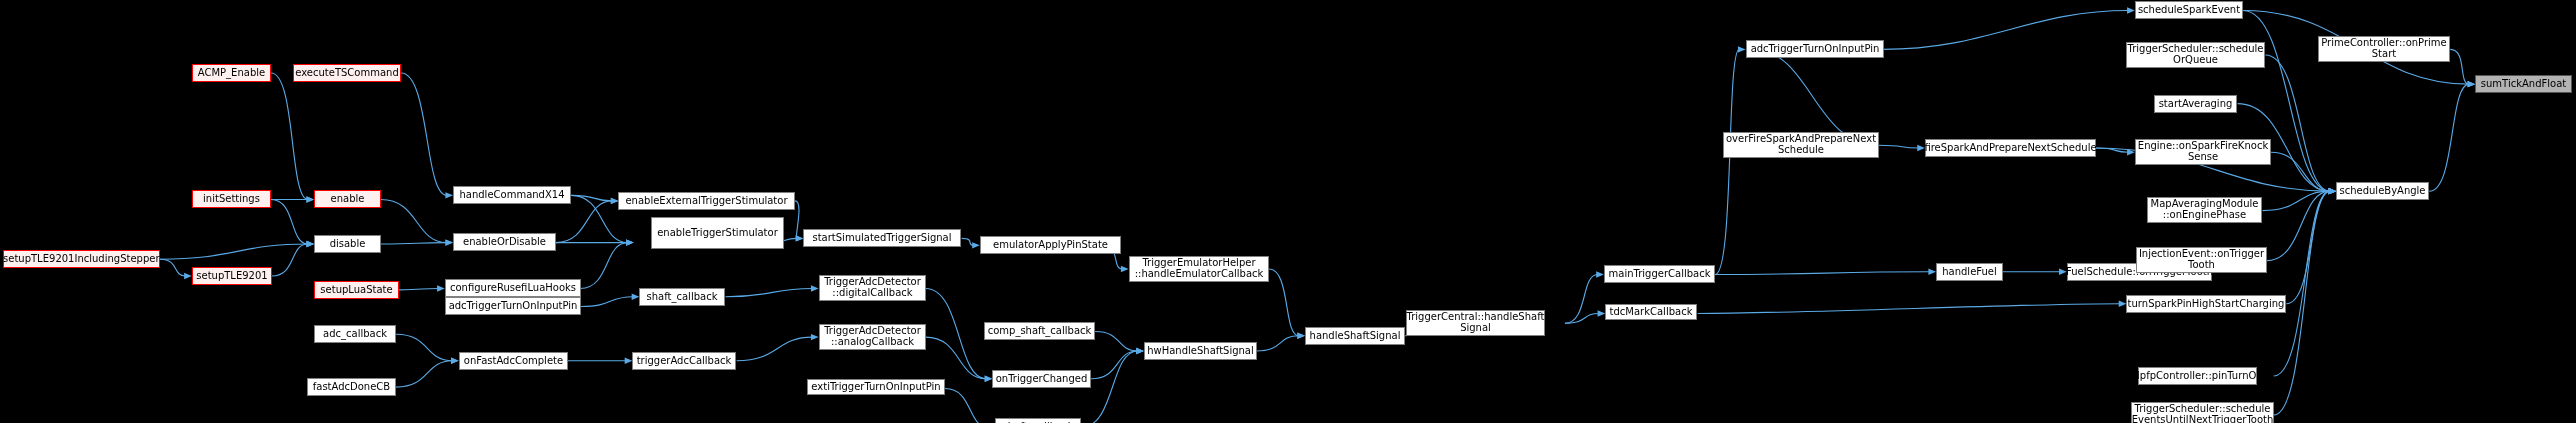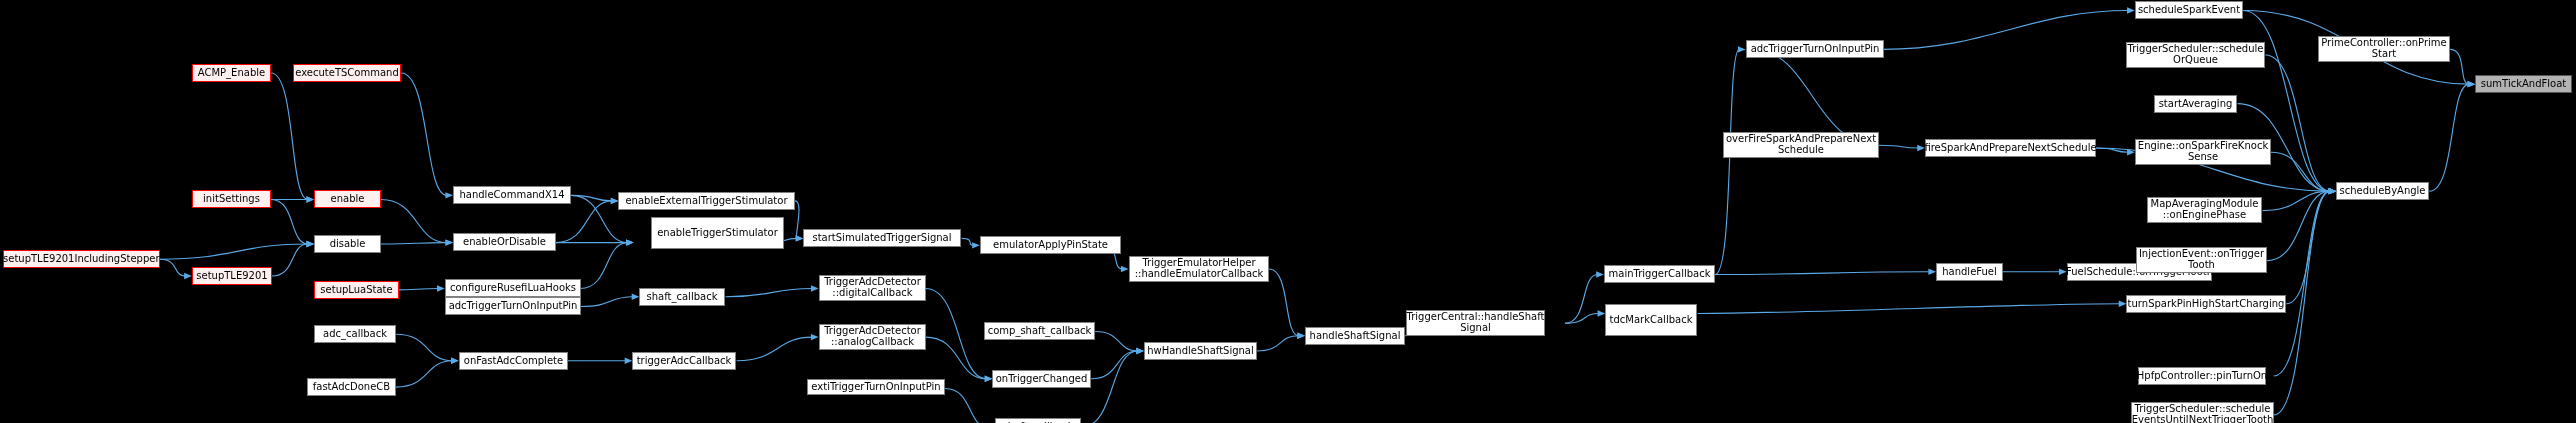--- a/index.html
+++ b/index.html
@@ -171,39 +171,39 @@
       <div class="node" style="left: 984px; top: 322px; width: 111px; height: 18px;"><span>comp_shaft_callback</span></div>
       <div class="node" style="left: 992px; top: 370px; width: 99px; height: 18px;"><span>onTriggerChanged</span></div>
       <div class="node" style="left: 995px; top: 418px; width: 86px; height: 18px;"><span>shaft_callback</span></div>
       <div class="node" style="left: 1129px; top: 256px; width: 140px; height: 26.4px;"><span>TriggerEmulatorHelper
 ::handleEmulatorCallback</span></div>
       <div class="node" style="left: 1144px; top: 342px; width: 113px; height: 18px;"><span>hwHandleShaftSignal</span></div>
       <div class="node" style="left: 1305px; top: 327px; width: 100px; height: 18px;"><span>handleShaftSignal</span></div>
       <div class="node" style="left: 1406px; top: 310px; width: 139px; height: 26.4px;"><span>TriggerCentral::handleShaft
 Signal</span></div>
       <div class="node" style="left: 1604px; top: 265px; width: 111px; height: 18px;"><span>mainTriggerCallback</span></div>
-      <div class="node" style="left: 1605px; top: 304px; width: 92px; height: 32px;"><span>tdcMarkCallback</span></div>
+      <div class="node" style="left: 1605px; top: 304px; width: 92px; height: 16px;"><span>tdcMarkCallback</span></div>
       <div class="node" style="left: 1746px; top: 40px; width: 138px; height: 18px;"><span>adcTriggerTurnOnInputPin</span></div>
       <div class="node" style="left: 1723px; top: 132px; width: 156px; height: 26.4px;"><span>overFireSparkAndPrepareNext
 Schedule</span></div>
       <div class="node" style="left: 1925px; top: 139px; width: 171px; height: 18px;"><span>fireSparkAndPrepareNextSchedule</span></div>
       <div class="node" style="left: 1936px; top: 263px; width: 67px; height: 18px;"><span>handleFuel</span></div>
       <div class="node" style="left: 2067px; top: 263px; width: 145px; height: 18px;"><span>FuelSchedule::onTriggerTooth</span></div>
       <div class="node" style="left: 2135px; top: 1.4px; width: 108px; height: 18px;"><span>scheduleSparkEvent</span></div>
       <div class="node" style="left: 2126px; top: 42px; width: 139px; height: 26.4px;"><span>TriggerScheduler::schedule
 OrQueue</span></div>
       <div class="node" style="left: 2154px; top: 95px; width: 83px; height: 18px;"><span>startAveraging</span></div>
       <div class="node" style="left: 2135px; top: 139px; width: 136px; height: 26.4px;"><span>Engine::onSparkFireKnock
 Sense</span></div>
       <div class="node" style="left: 2147px; top: 197px; width: 115px; height: 26.4px;"><span>MapAveragingModule
 ::onEnginePhase</span></div>
       <div class="node" style="left: 2136px; top: 247px; width: 131px; height: 26.4px;"><span>InjectionEvent::onTrigger
 Tooth</span></div>
       <div class="node" style="left: 2126px; top: 295px; width: 160px; height: 18px;"><span>turnSparkPinHighStartCharging</span></div>
-      <div class="node" style="left: 2138px; top: 367px; width: 128px; height: 18px;"><span>HpfpController::pinTurnOn</span></div>
+      <div class="node" style="left: 2138px; top: 367px; width: 119px; height: 18px;"><span>HpfpController::pinTurnOn</span></div>
       <div class="node" style="left: 2131px; top: 402px; width: 143px; height: 26.4px;"><span>TriggerScheduler::schedule
 EventsUntilNextTriggerTooth</span></div>
       <div class="node" style="left: 2318px; top: 36px; width: 132px; height: 26.4px;"><span>PrimeController::onPrime
 Start</span></div>
       <div class="node gray" style="left: 2475px; top: 75px; width: 97px; height: 18px;"><span>sumTickAndFloat</span></div>
       <div class="node" style="left: 2336px; top: 182px; width: 93px; height: 18px;"><span>scheduleByAngle</span></div>
     </div>
 </div>
 
 

